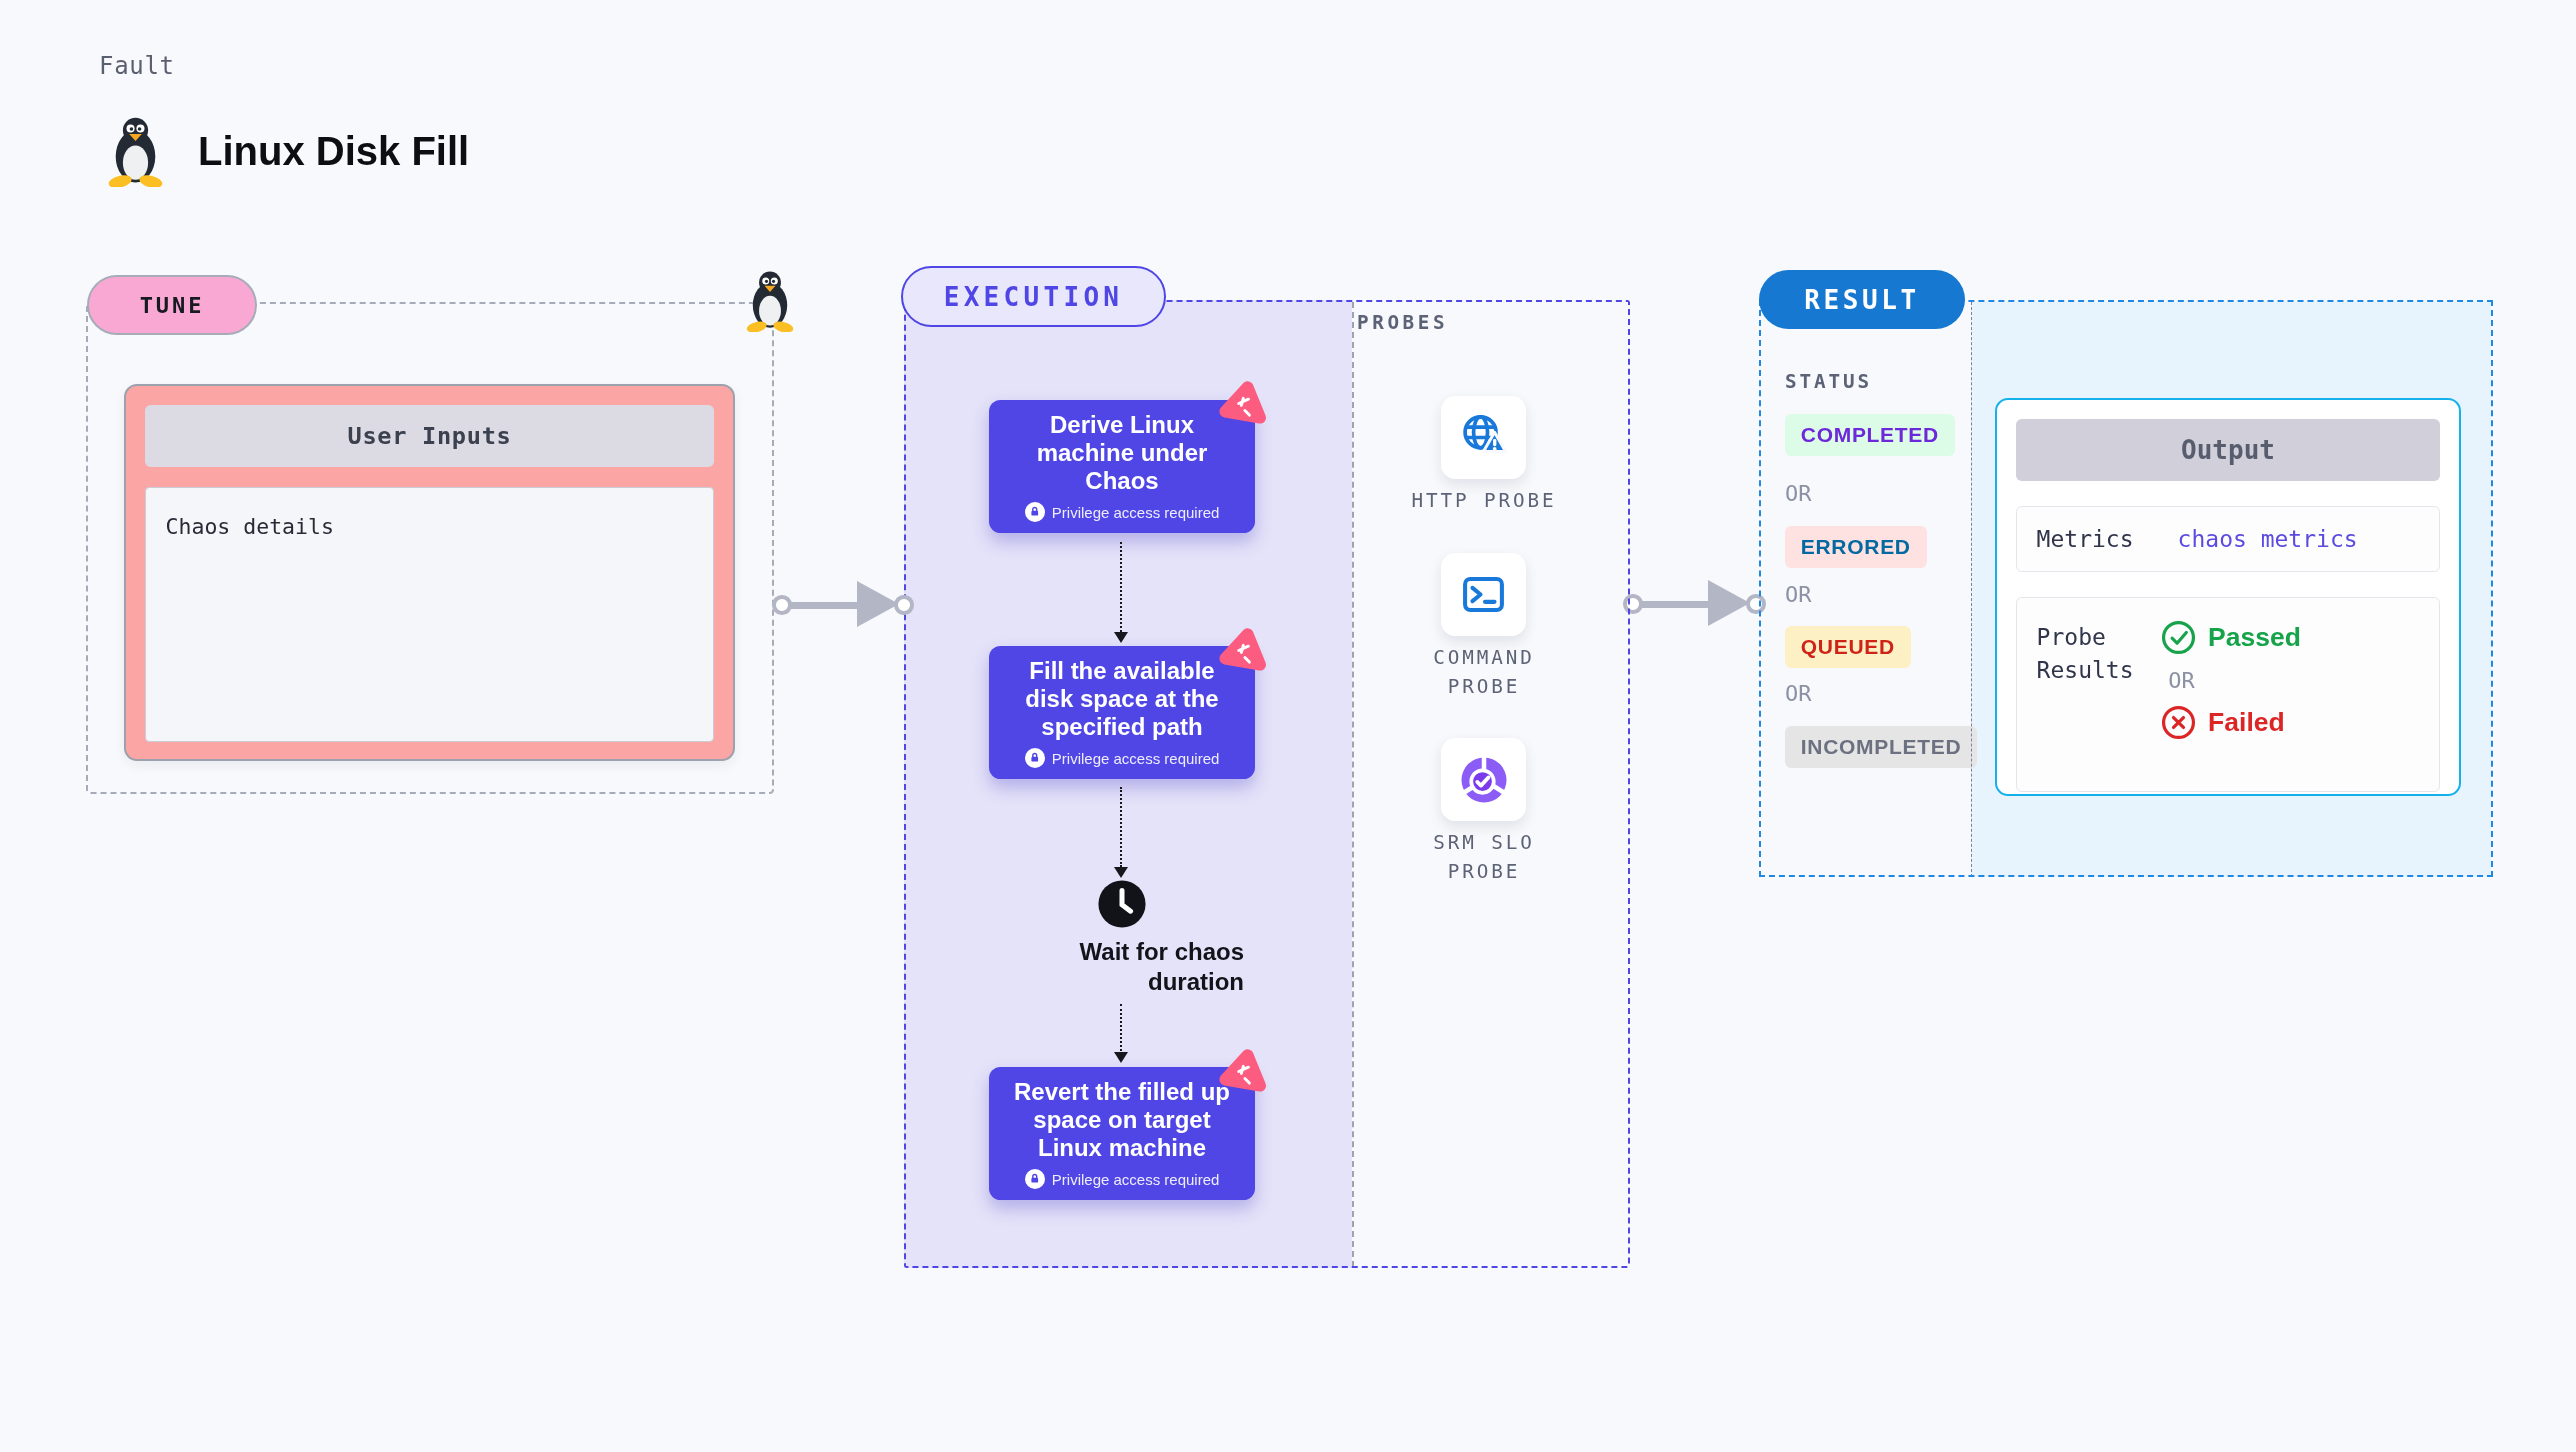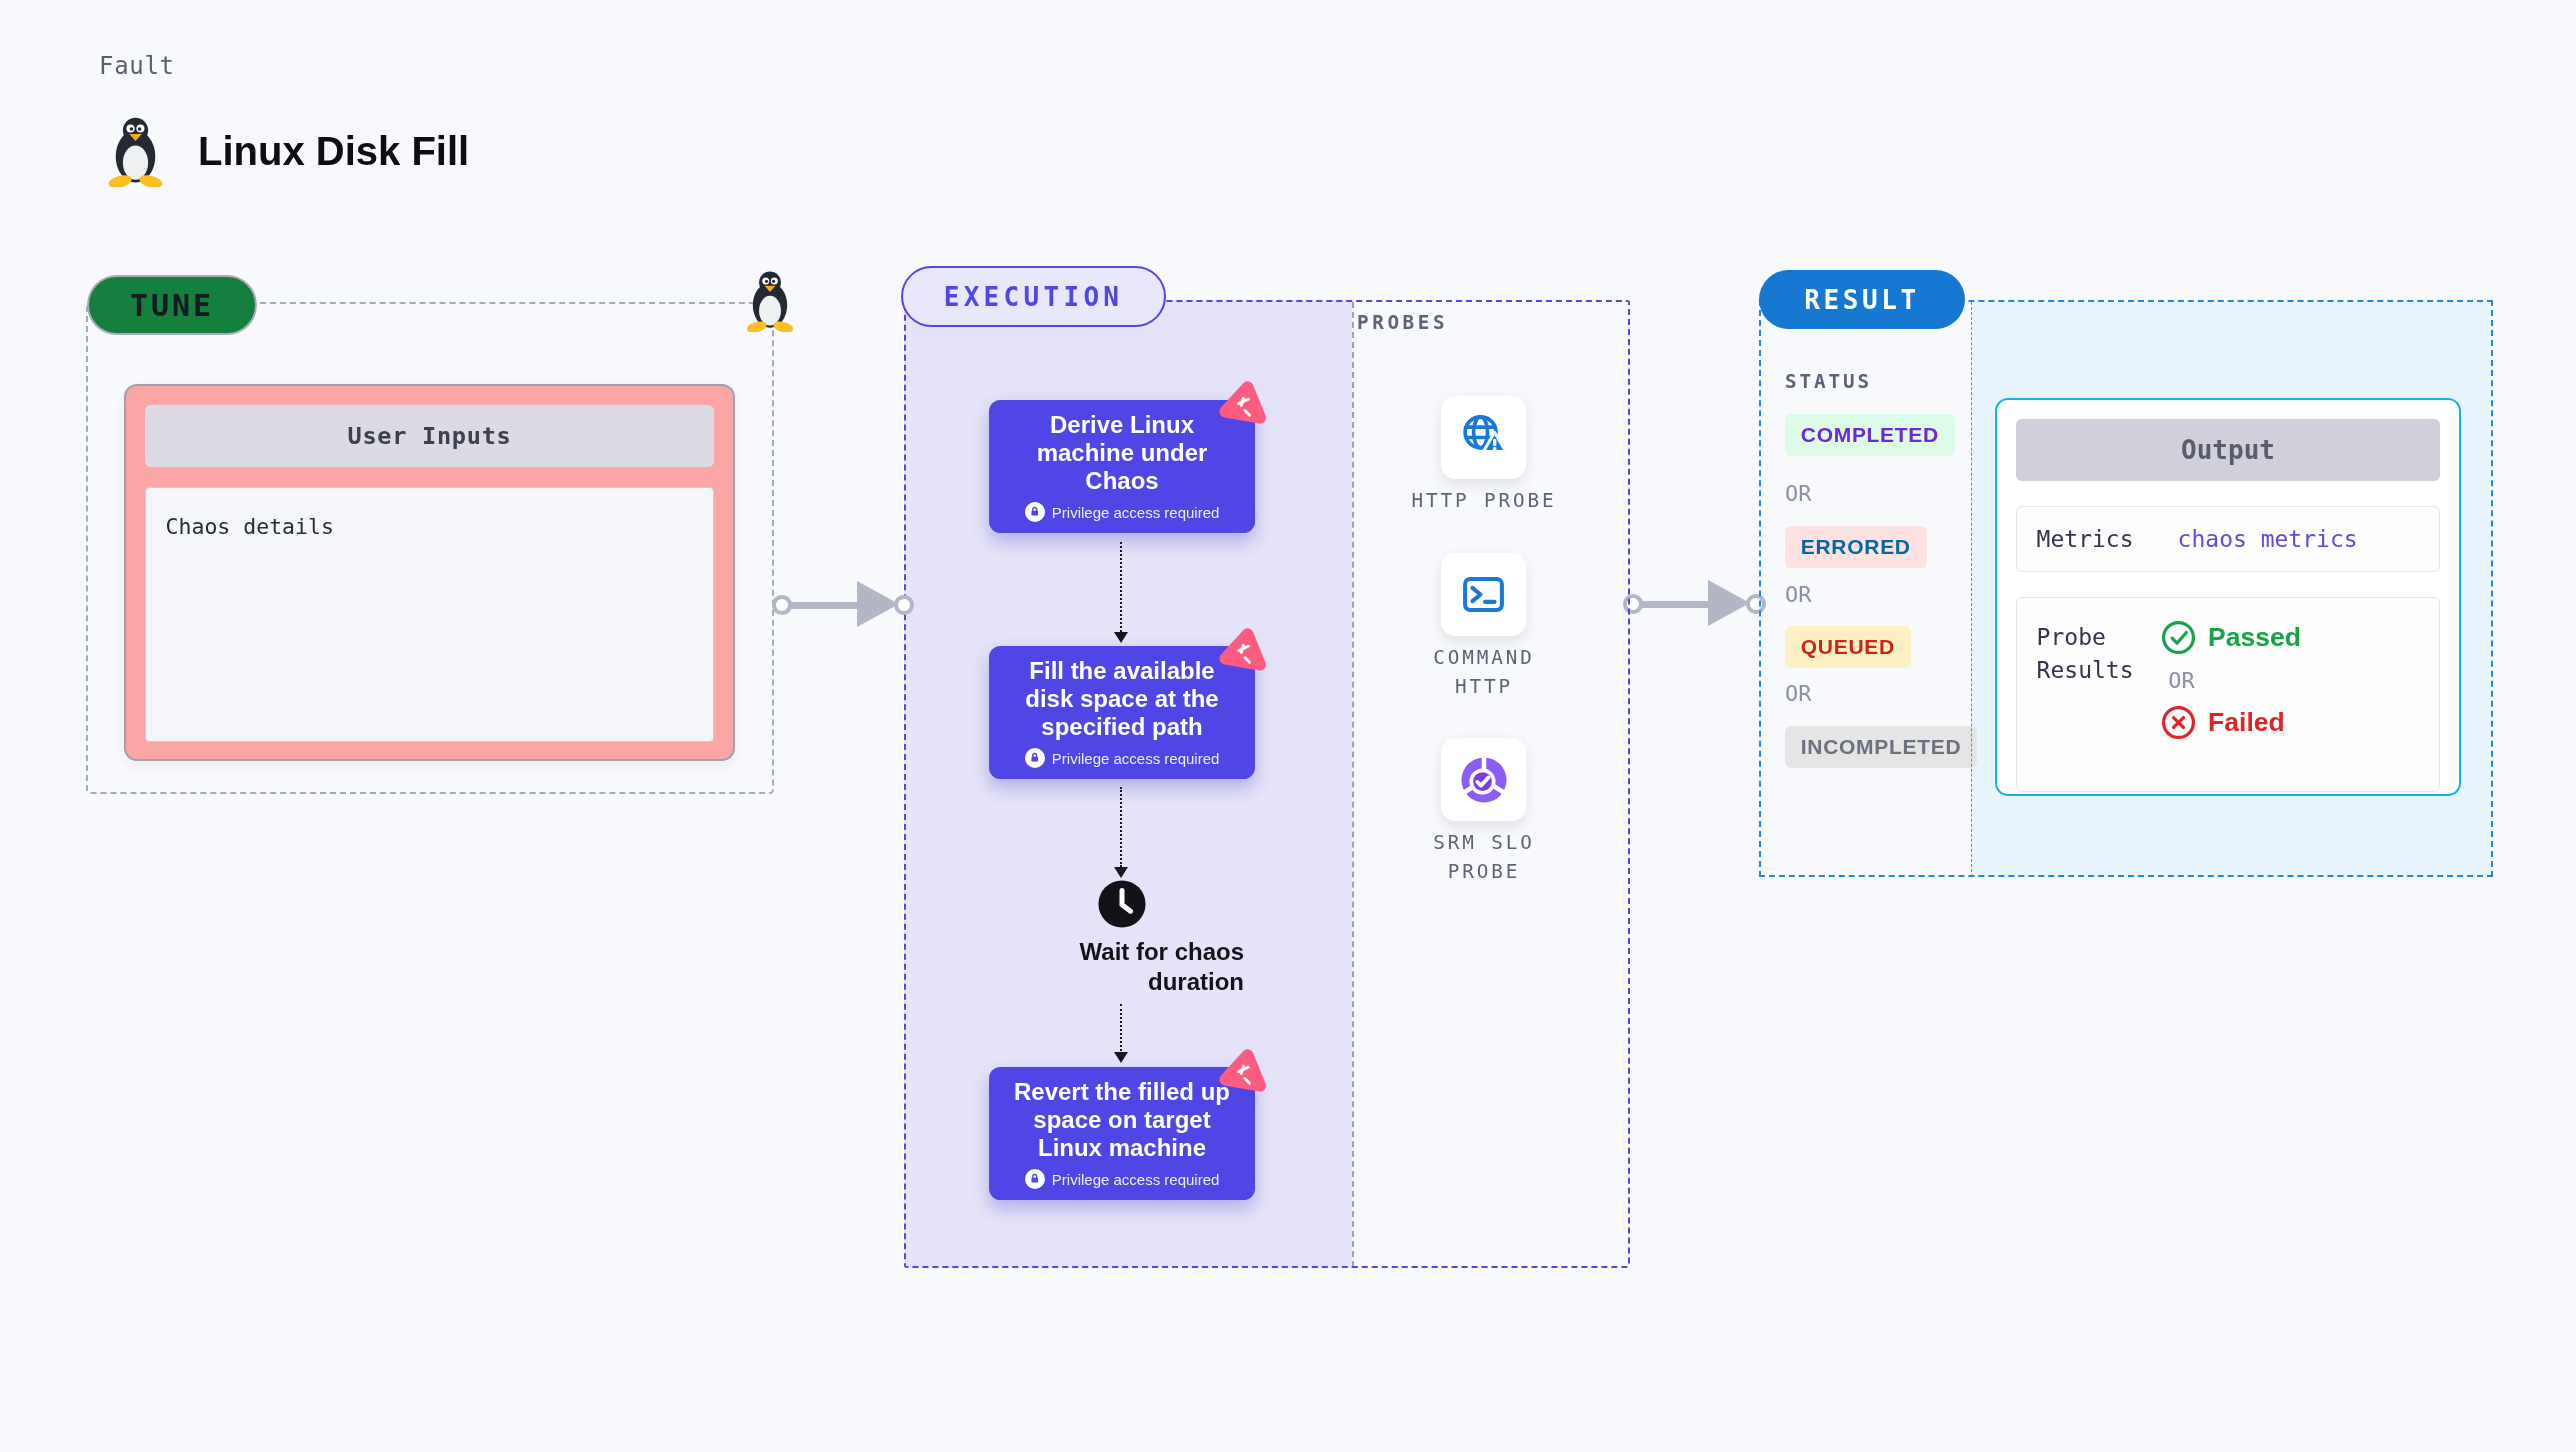--- a/index.html
+++ b/index.html
@@ -10,22 +10,22 @@
   
   .kicker{left:99px;top:52px;font-size:24px;color:#5b6070;letter-spacing:0.7px;}
   .page-title{left:198px;top:129px;font-size:40px;font-weight:bold;color:#0c0e13;
               font-family:"Liberation Sans","DejaVu Sans",sans-serif;}
   .tux-lg{left:106px;top:115px;width:59px;height:72px;}
   .tux-sm{left:745px;top:269px;width:50px;height:63px;z-index:4;}
 
   
   .pill{display:flex;align-items:center;justify-content:center;border-radius:34px;z-index:5;
         font-weight:bold;}
-  .tune-pill{left:87px;top:275px;width:166px;height:56px;background:#15803d;
-             border:2.1px solid #a7acb9;font-size:30px;color:#171a21;letter-spacing:2.9px;}
+  .tune-pill{left:87px;top:275px;width:166px;height:56px;background:#f9a8d4;
+             border:2.1px solid #a7acb9;font-size:22px;color:#171a21;letter-spacing:2.9px;}
   .exec-pill{left:901px;top:266px;width:261px;height:57px;background:#e9e7fb;
              border:2.9px solid #4f46e5;font-size:26px;color:#4f46e5;letter-spacing:4.3px;}
   .result-pill{left:1759px;top:270px;width:206px;height:59px;background:#1778d2;
                font-size:26px;color:#ffffff;letter-spacing:3.6px;}
 
   
   .tune-box{left:86px;top:302px;width:684px;height:488px;border:2.1px dashed #a6abb8;border-radius:4.3px;}
   .ui-card{left:124px;top:384px;width:611px;height:377px;background:#fca5a5;border:2.1px solid #9ba1ad;
            border-radius:13px;box-sizing:border-box;padding:18.6px;box-shadow:0 4.3px 11.5px rgba(26,32,54,.06);}
   .ui-header{height:62px;background:#dcdbe4;border-radius:5.7px;display:flex;align-items:center;
@@ -247,21 +247,21 @@
   </div>
   <div class="abs plabel" style="top:486px;">HTTP PROBE</div>
 
   <div class="abs pcard" style="top:553px;">
     <svg width="53" height="53" viewBox="0 0 72 72">
       <rect x="11" y="15" width="50" height="42" rx="7" fill="none" stroke="#1879da" stroke-width="5.5"></rect>
       <path d="M21 27 l11 9 -11 9" fill="none" stroke="#1879da" stroke-width="5.5" stroke-linecap="round" stroke-linejoin="round"></path>
       <path d="M38 46 h13" stroke="#1879da" stroke-width="5.5" stroke-linecap="round"></path>
     </svg>
   </div>
-  <div class="abs plabel" style="top:643px;">COMMAND HTTP</div>
+  <div class="abs plabel" style="top:643px;">COMMAND PROBE</div>
 
   <div class="abs pcard" style="top:738px;">
     <svg width="54" height="54" viewBox="0 0 72 72">
       <circle cx="36" cy="36" r="30" fill="#8b5cf6"></circle>
       <path d="M36 36 V5 M36 36 L9 53 M36 36 L63 53" stroke="#ffffff" stroke-width="6" fill="none"></path>
       <circle cx="34" cy="38" r="15" fill="#7c3aed" stroke="#ffffff" stroke-width="5"></circle>
       <path d="M27 38.5 l5 5 10 -11" stroke="#ffffff" stroke-width="5" fill="none" stroke-linecap="round" stroke-linejoin="round"></path>
     </svg>
   </div>
   <div class="abs plabel" style="top:828px;">SRM SLO PROBE</div>

